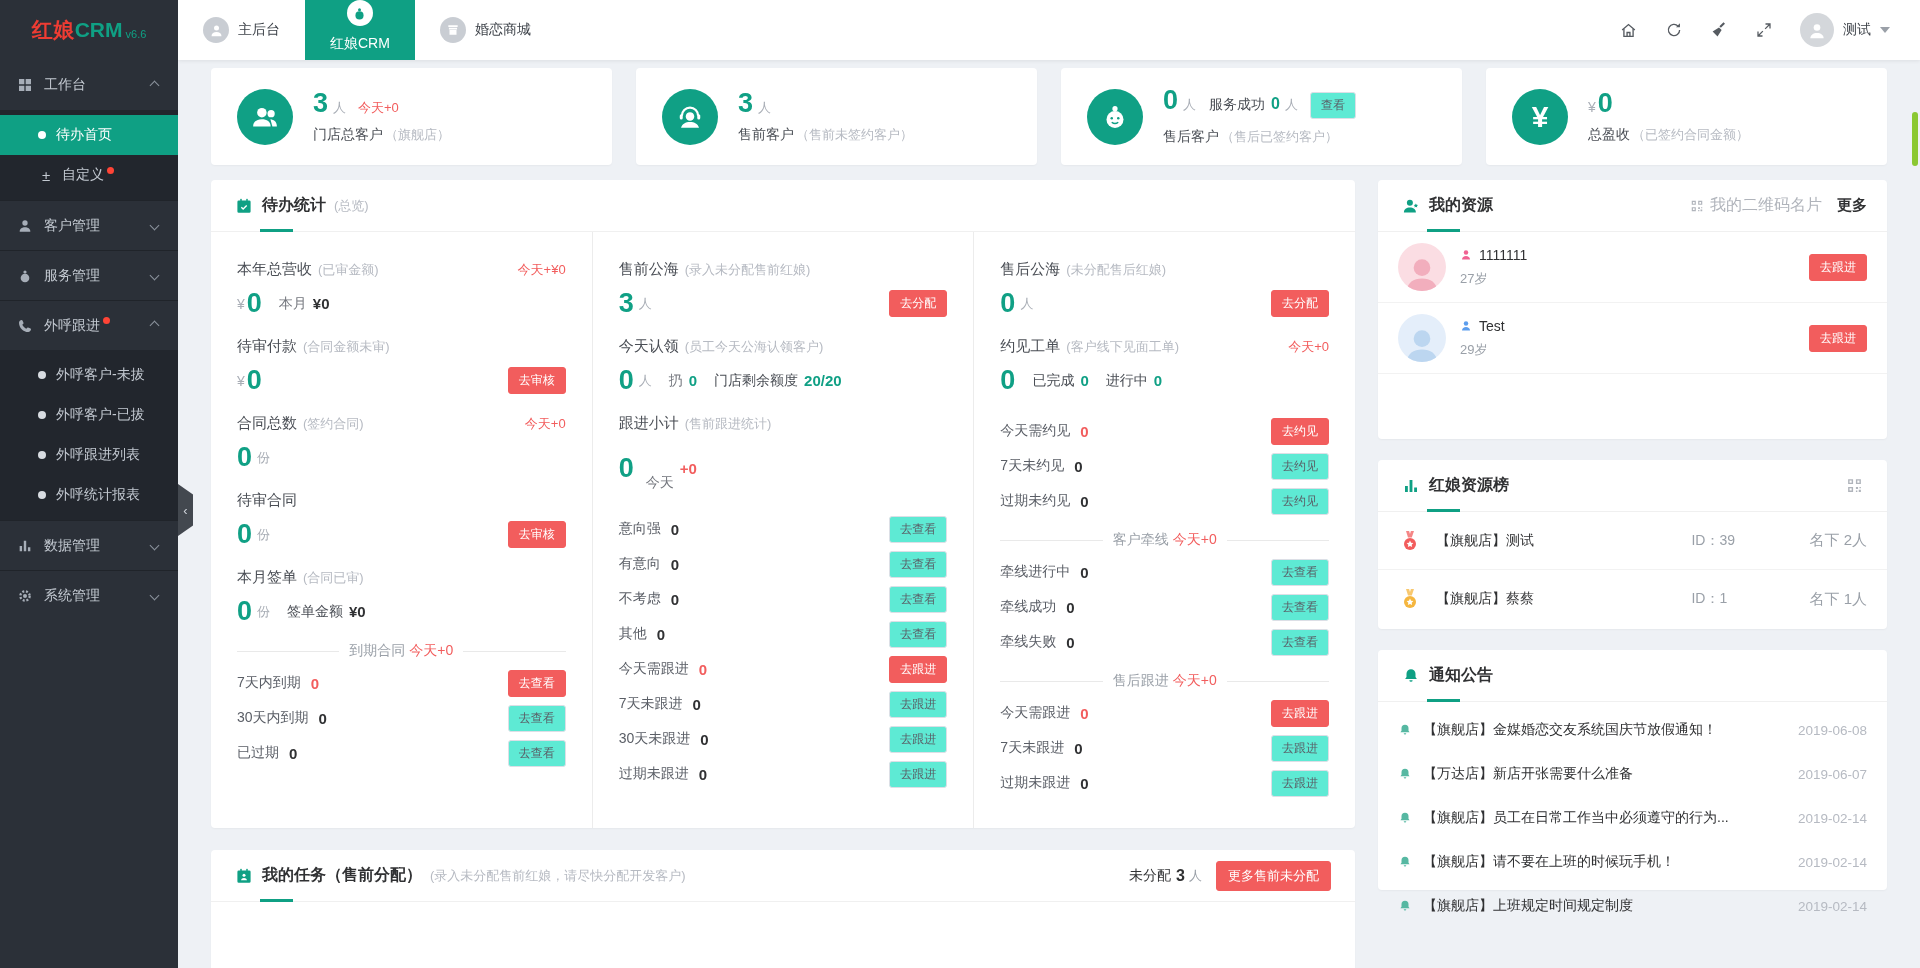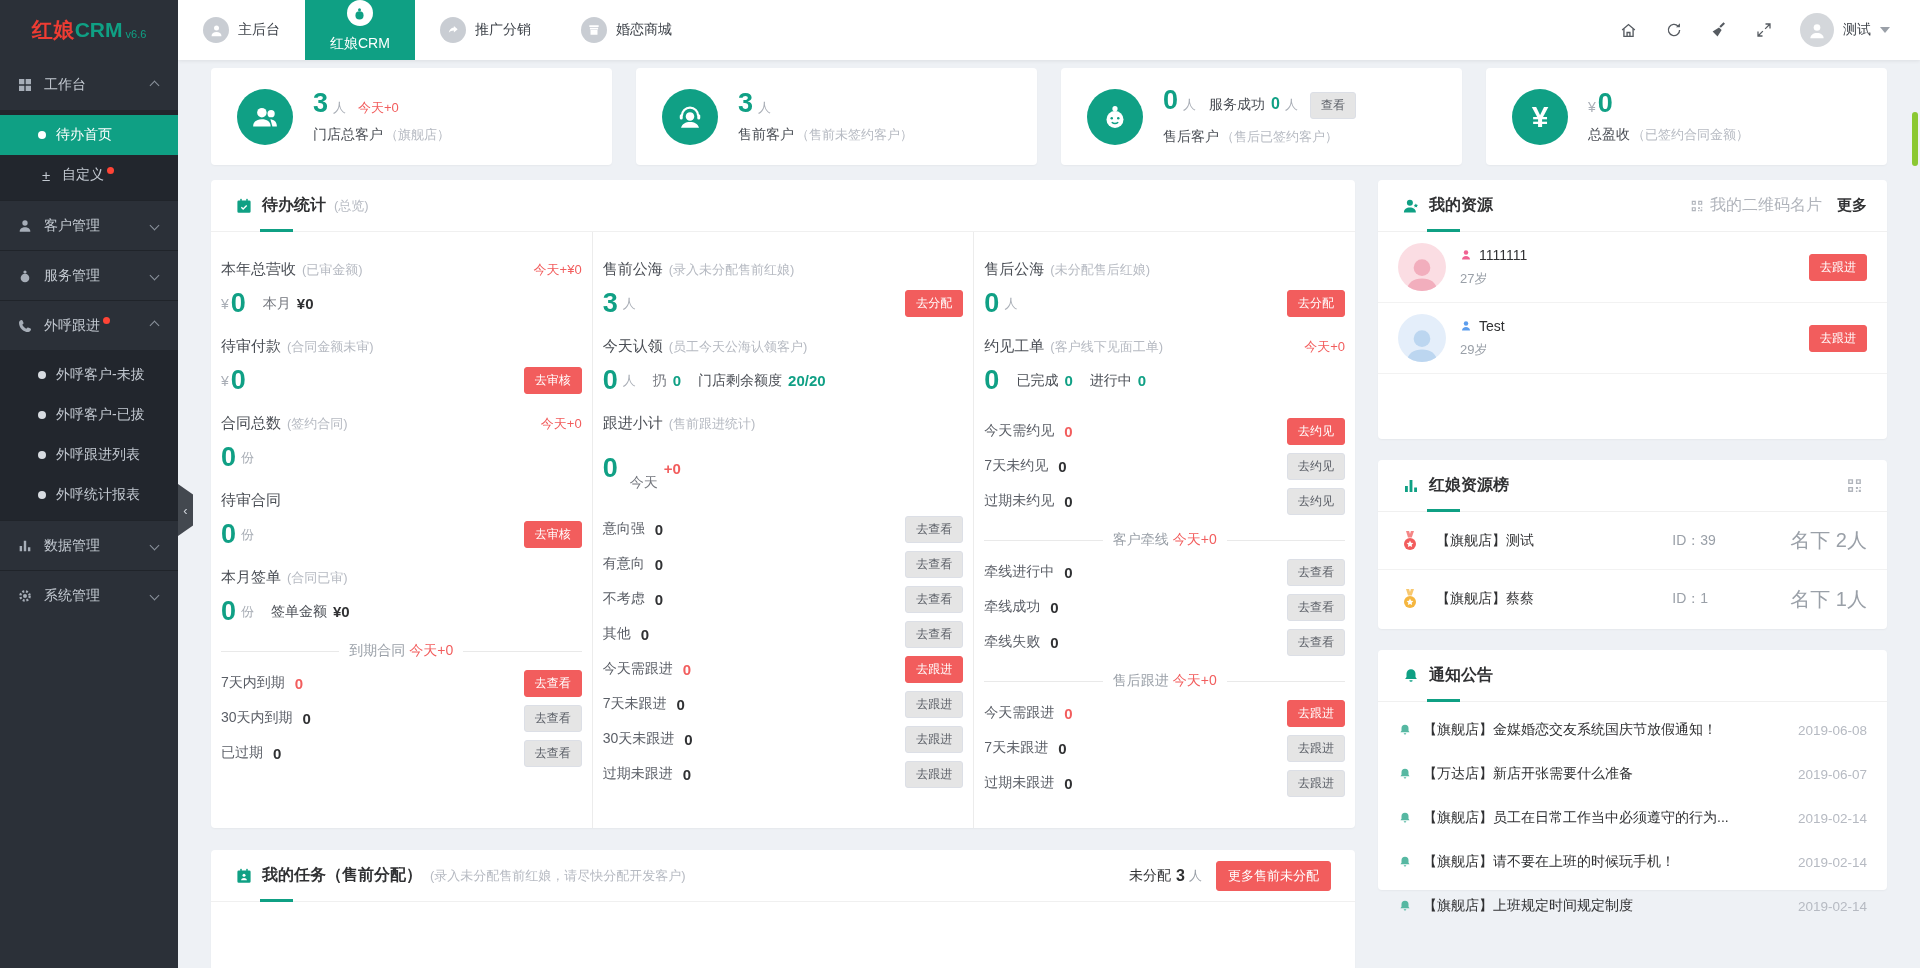--- a/index.html
+++ b/index.html
@@ -70,27 +70,27 @@
   .grid { display:flex; gap:23px; margin-top:15px; }
   .gleft { width:1144px; min-width:1144px; }
   .gright { flex:1; min-width:0; }
   .panel { background:#fff; border-radius:4px; box-shadow:0 1px 2px rgba(0,0,0,.04); }
   .p-head { height:52px; display:flex; align-items:center; padding:0 24px; border-bottom:1px solid #f0f0f0; position:relative; }
   .p-head::after { content:""; position:absolute; left:49px; bottom:-1px; width:33px; height:3px; background:#0fa084; }
   .p-ic { color:#0fa084; margin-right:9px; display:flex; flex-shrink:0; }
   .p-title { font-size:16px; font-weight:bold; color:#303133; white-space:nowrap; }
   .p-sub { font-size:13px; color:#b6bac2; margin-left:8px; white-space:nowrap; }
 
-  .btn { font-size:12px; padding:4px 10px; border-radius:3px; border:1px solid #dcdfe6; background:#e5e5e5; color:#5a5e66; cursor:pointer; font-family:inherit; white-space:nowrap; }
+  .btn { font-size:12px; padding:4px 10px; border-radius:3px; border:1px solid #dcdfe6; background:#5eead4; color:#5a5e66; cursor:pointer; font-family:inherit; white-space:nowrap; }
   .btn.red { background:#f25d5d; border-color:#f25d5d; color:#fff; }
 
   
   .todo { height:648px; }
   .todo-body { display:flex; height:596px; }
-  .tcol { flex:1; padding:8px 10px 0; overflow:hidden; }
+  .tcol { flex:1; padding:8px 26px 0; overflow:hidden; }
   .tcol + .tcol { border-left:1px solid #ececec; }
   .kpi-t { display:flex; align-items:center; margin-top:20px; }
   .kpi-t .lbl { font-size:15px; color:#4a4e55; }
   .kpi-t .note { font-size:13px; color:#b6bac2; margin-left:6px; }
   .kpi-t .today { margin-left:auto; font-size:13px; color:#f25d5d; }
   .kpi-v { display:flex; align-items:center; margin-top:11px; }
   .kpi-v .pre { font-size:14px; color:#a9aeb6; margin-right:2px; }
   .kpi-v .big { font-size:27px; font-weight:bold; color:#10a085; line-height:1; }
   .kpi-v .suf { font-size:13px; color:#a9aeb6; margin-left:5px; }
   .kpi-v .xl { font-size:14px; color:#73767d; margin-left:17px; }
@@ -124,21 +124,21 @@
   .g-ic.female { color:#f06292; } .g-ic.male { color:#5c9ded; }
   .res-age { font-size:13px; color:#9aa0a8; margin-top:7px; }
 
   .ranking { height:169px; margin-bottom:21px; }
   .rank-item { display:flex; align-items:center; padding:0 20px; height:58px; border-bottom:1px solid #f2f2f2; }
   .rank-item:last-child { border-bottom:none; }
   .rank-medal { margin-right:14px; display:flex; }
   .medal-red { color:#f25d5d; } .medal-gold { color:#f5b63f; }
   .rank-name { font-size:14px; color:#303133; flex:1; }
   .rank-id { width:118px; font-size:14px; color:#9aa0a8; }
-  .rank-count { font-size:20px; color:#9aa0a8; }
+  .rank-count { font-size:15px; color:#9aa0a8; }
 
   .notices { height:240px; }
   .not-list { padding-top:6px; }
   .not-item { display:flex; align-items:center; padding:0 20px; height:44px; }
   .not-bell { color:#56b8a2; margin-right:11px; display:flex; flex-shrink:0; }
   .not-text { flex:1; font-size:14px; color:#303133; white-space:nowrap; overflow:hidden; text-overflow:ellipsis; padding-right:12px; }
   .not-date { font-size:13.5px; color:#b6bac2; white-space:nowrap; }
 
   
   .tasks { margin-top:22px; height:150px; }
@@ -271,28 +271,20 @@
         <span>主后台</span>
       </div>
       <div class="tab active">
         <span class="t-ic">
           <svg width="15" height="15" viewBox="0 0 24 24" fill="currentColor">
               <circle cx="12" cy="6" r="2.4"></circle>
               <circle cx="12" cy="15" r="6.5"></circle>
             </svg>
         </span>
         <span>红娘CRM</span>
-      </div>
-      <div class="tab">
-        <span class="t-ic">
-          <svg width="14" height="14" viewBox="0 0 24 24" fill="currentColor">
-              <path d="M13.5 5 20 10.8l-6.5 5.6v-3.5c-3.8 0-6.6 1.2-8.7 3.9.8-5.3 3.6-8.5 8.7-9.3z"></path>
-            </svg>
-        </span>
-        <span>推广分销</span>
       </div>
       <div class="tab">
         <span class="t-ic">
           <svg width="14" height="14" viewBox="0 0 24 24" fill="currentColor">
               <path d="M4 4h16v3H4zM5 8h14v3H5zM6 12h12v8H6z"></path>
             </svg>
         </span>
         <span>婚恋商城</span>
       </div>
 

